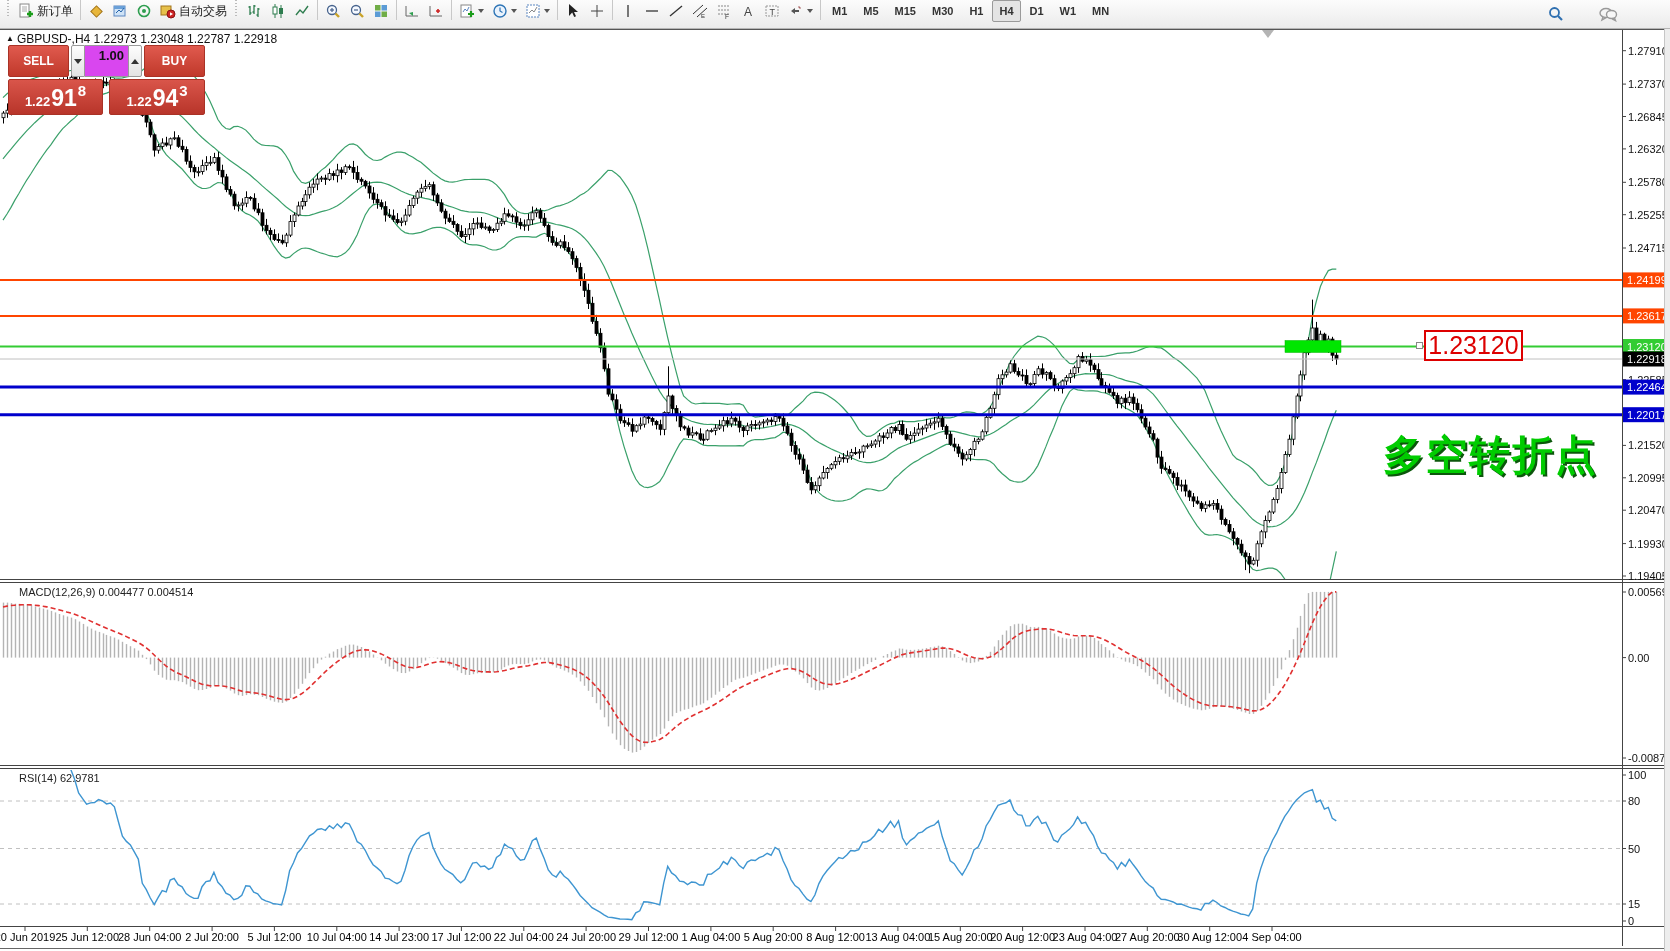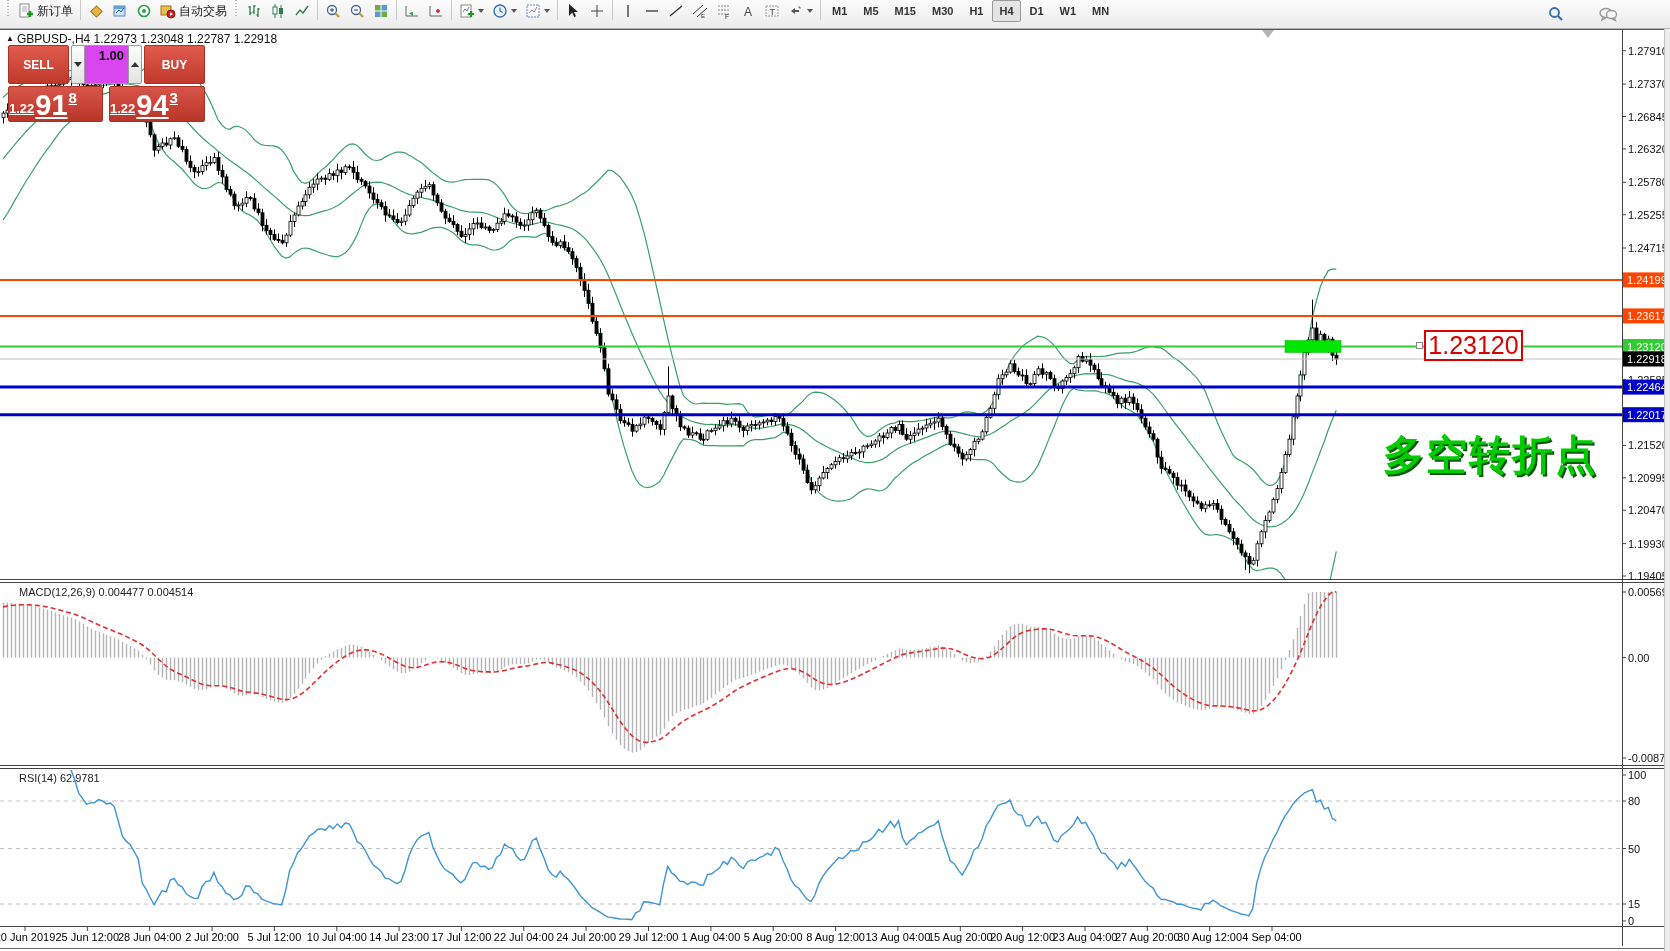--- a/index.html
+++ b/index.html
@@ -16,36 +16,36 @@
   .tf-active{background:#e4e4e4;border:1px solid #9a9a9a;border-radius:2px;}
   .tb-right{margin-left:auto;display:flex;align-items:center;padding-right:48px;}
   
   .chart-win{position:absolute;top:29px;left:0;width:1670px;height:922px;background:#fff;border-top:1px solid #555;box-sizing:border-box;}
   #chart-svg{position:absolute;top:29px;left:0;}
   .symbol-header{position:absolute;top:32px;left:6px;font-size:12px;font-weight:normal;color:#111;z-index:5;}
   .symbol-header .marker{font-size:8px;vertical-align:2px;margin-right:3px;}
   .ind-label{position:absolute;left:4px;font-size:11px;color:#222;z-index:5;padding-left:15px;}
   
   .trade-panel{position:absolute;top:45px;left:8px;width:197px;z-index:6;}
-  .tp-row1{display:flex;height:39px;justify-content:space-between;}
+  .tp-row1{display:flex;height:32px;justify-content:space-between;}
   .btn-red{background:linear-gradient(#e05a4e,#c0392b);color:#fff;font-weight:bold;font-size:12px;display:flex;align-items:center;justify-content:center;border:1px solid #a93226;box-sizing:border-box;border-radius:2px;}
   .sell-btn{width:61px;}
   .buy-btn{width:61px;margin-left:2px;}
   .spin{width:14px;background:linear-gradient(#fdfdfd,#e3e3e3);border:1px solid #9a9a9a;box-sizing:border-box;display:flex;align-items:center;justify-content:center;}
   .spin.left{margin-left:2px;border-radius:2px 0 0 2px;}
   .spin.right{border-radius:0 2px 2px 0;}
   .tri-up{width:0;height:0;border-left:4px solid transparent;border-right:4px solid transparent;border-bottom:5px solid #333;}
   .tri-dn{width:0;height:0;border-left:4px solid transparent;border-right:4px solid transparent;border-top:5px solid #333;}
   .vol-field{width:43px;background:#d946ef;border:1px solid #9a9a9a;border-left:none;border-right:none;box-sizing:border-box;font-size:13px;font-weight:bold;color:#111;text-align:right;padding:2px 4px 0 0;}
   .tp-row2{display:flex;margin-top:2px;height:36px;}
-  .price-box{background:linear-gradient(#d9554a,#b8352a);border:1px solid #a93226;border-radius:2px;color:#fff;display:flex;align-items:flex-end;box-sizing:border-box;padding-bottom:1px;text-decoration:underline;}
+  .price-box{background:linear-gradient(#d9554a,#b8352a);border:1px solid #a93226;border-radius:2px;color:#fff;display:flex;align-items:flex-end;justify-content:center;box-sizing:border-box;padding-bottom:1px;}
   .price-box.sell{width:95px;}
   .price-box.buy{width:96px;margin-left:6px;}
   .p-small{font-size:13px;font-weight:bold;margin-bottom:4px;}
-  .p-big{font-size:29px;font-weight:bold;line-height:30px;margin:0 1px;}
+  .p-big{font-size:23px;font-weight:bold;line-height:30px;margin:0 1px;}
   .p-sup{font-size:15px;font-weight:bold;align-self:flex-start;margin-top:2px;}
   
   .price-callout{position:absolute;left:1424px;top:330px;width:99px;height:31px;box-sizing:border-box;border:2px solid #dd0000;background:#fff;color:#dd0000;font-size:25px;text-align:center;line-height:27px;z-index:4;}
   .callout-handle{position:absolute;left:1416px;top:342px;width:7px;height:7px;background:#fff;border:1px solid #888;box-sizing:border-box;z-index:4;}
   .cn-note{position:absolute;left:1383px;top:428px;font-size:41px;font-weight:bold;color:#00cc00;text-shadow:2px 2px 0 #0c570c;z-index:4;letter-spacing:2px;}
   .right-strip{position:absolute;top:29px;left:1664px;width:6px;height:922px;background:#ededed;border-left:1px solid #c6c6c6;box-sizing:border-box;}
 </style>
 </head>
 <body>
 

